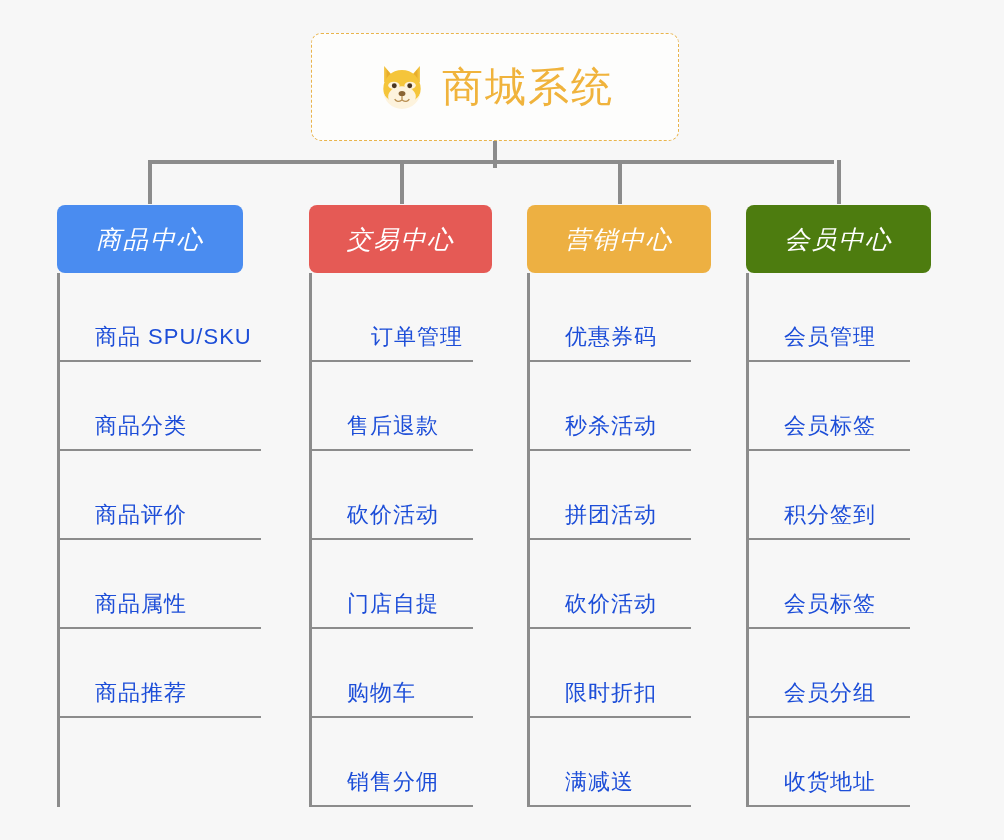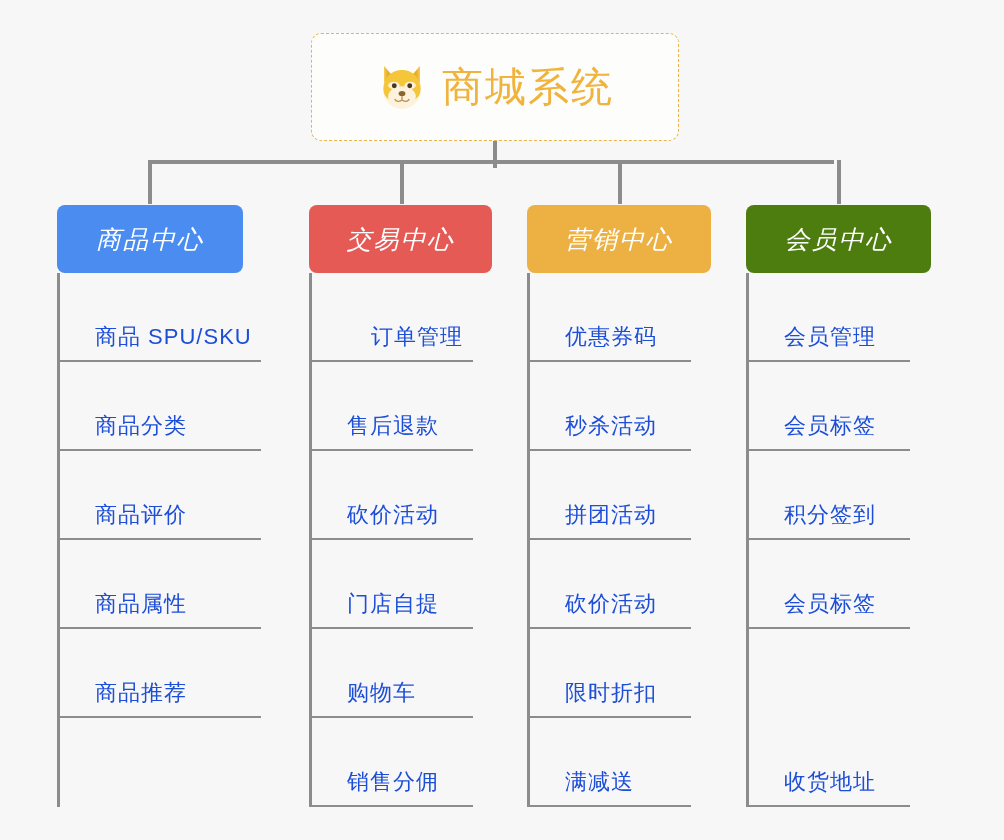--- a/index.html
+++ b/index.html
@@ -193,20 +193,23 @@
         </div>
         <div class="leaf" style="top: 89px; width: 164px;">
           <span class="leaf-label">会员标签</span>
         </div>
         <div class="leaf" style="top: 267px; width: 164px;">
           <span class="leaf-label">会员标签</span>
         </div>
         <div class="leaf" style="top: 178px; width: 164px;">
           <span class="leaf-label">积分签到</span>
         </div>
+        <div class="leaf" style="top: 356px; width: 164px;">
+          <span class="leaf-label">会员分组</span>
+        </div>
         <div class="leaf" style="top: 445px; width: 164px;">
           <span class="leaf-label">收货地址</span>
         </div>
       </div>
     </div>
 
 <div class="conn conn-v-col" style="left: 148px;"></div>
     <div class="conn conn-v-col" style="left: 400px;"></div>
     <div class="conn conn-v-col" style="left: 618px;"></div>
     <div class="conn conn-v-col" style="left: 837px;"></div>

